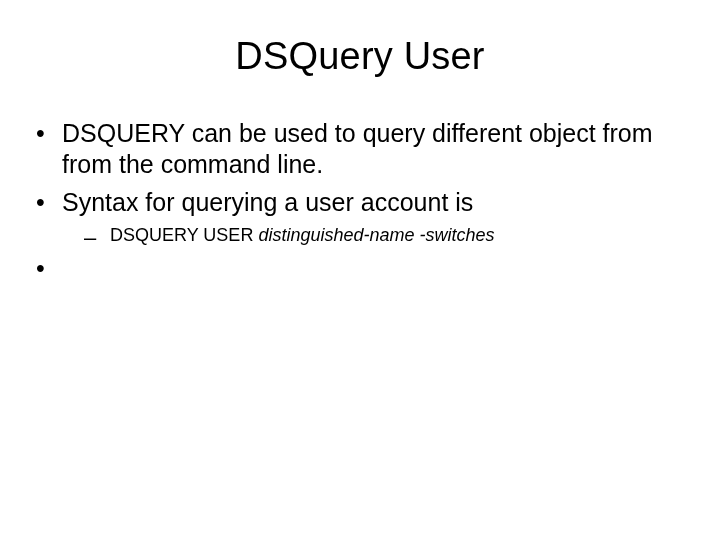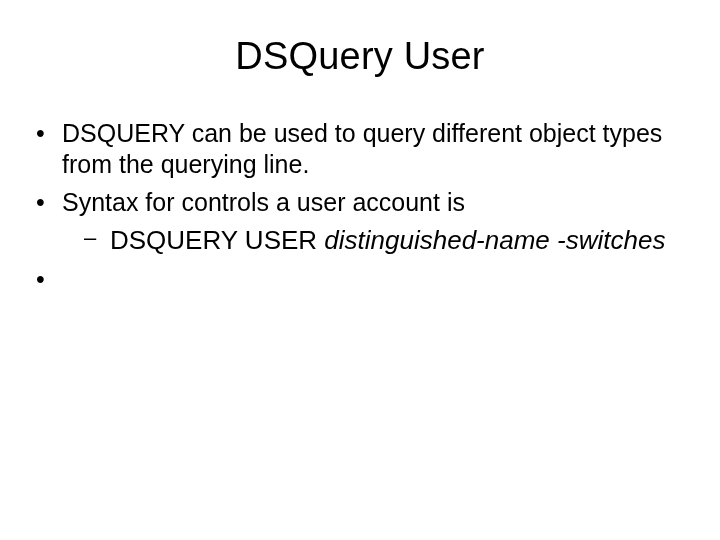--- a/index.html
+++ b/index.html
@@ -45,21 +45,21 @@
   }
   ul.level2 {
     list-style: none;
     margin: 6px 0 6px 0;
     padding: 0;
   }
   ul.level2 > li {
     position: relative;
     padding-left: 28px;
     margin-left: 20px;
-    font-size: 26px;
+    font-size: 18px;
     line-height: 1.3;
     margin-bottom: 4px;
   }
   ul.level2 > li::before {
     content: "–";
     position: absolute;
     left: 2px;
     top: 0;
     font-size: 22px;
   }
@@ -67,24 +67,24 @@
     font-style: italic;
   }
 </style>
 </head>
 <body>
 
 <div class="slide">
   <div class="title">DSQuery User</div>
   <ul class="level1">
     <li>
-      <span>DSQUERY can be used to query different object types from the querying line.</span>
+      <span>DSQUERY can be used to query different object from from the command line.</span>
     </li>
     <li>
-      <span>Syntax for controls a user account is</span>
+      <span>Syntax for querying a user account is</span>
       <ul class="level2">
         <li>
           <span>DSQUERY USER </span><span class="italic">distinguished-name -switches</span>
         </li>
       </ul>
     </li>
     <li>
     </li>
   </ul>
 </div>

